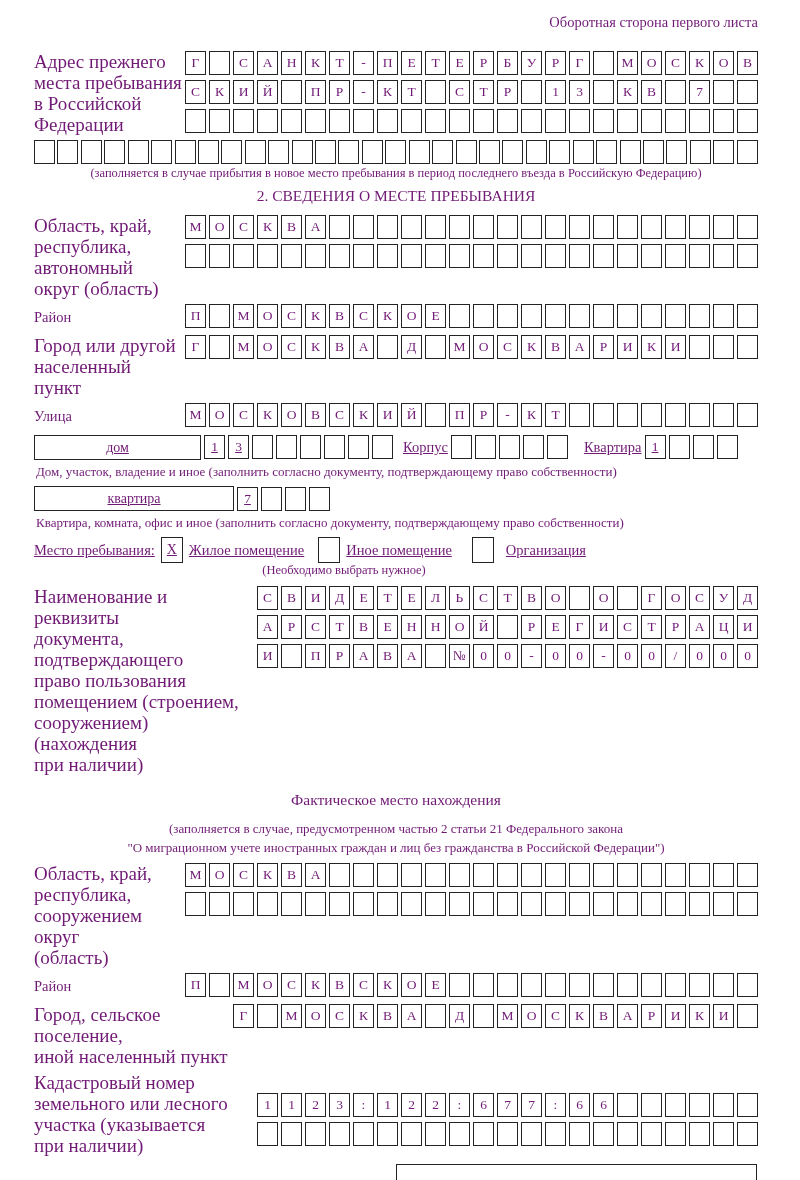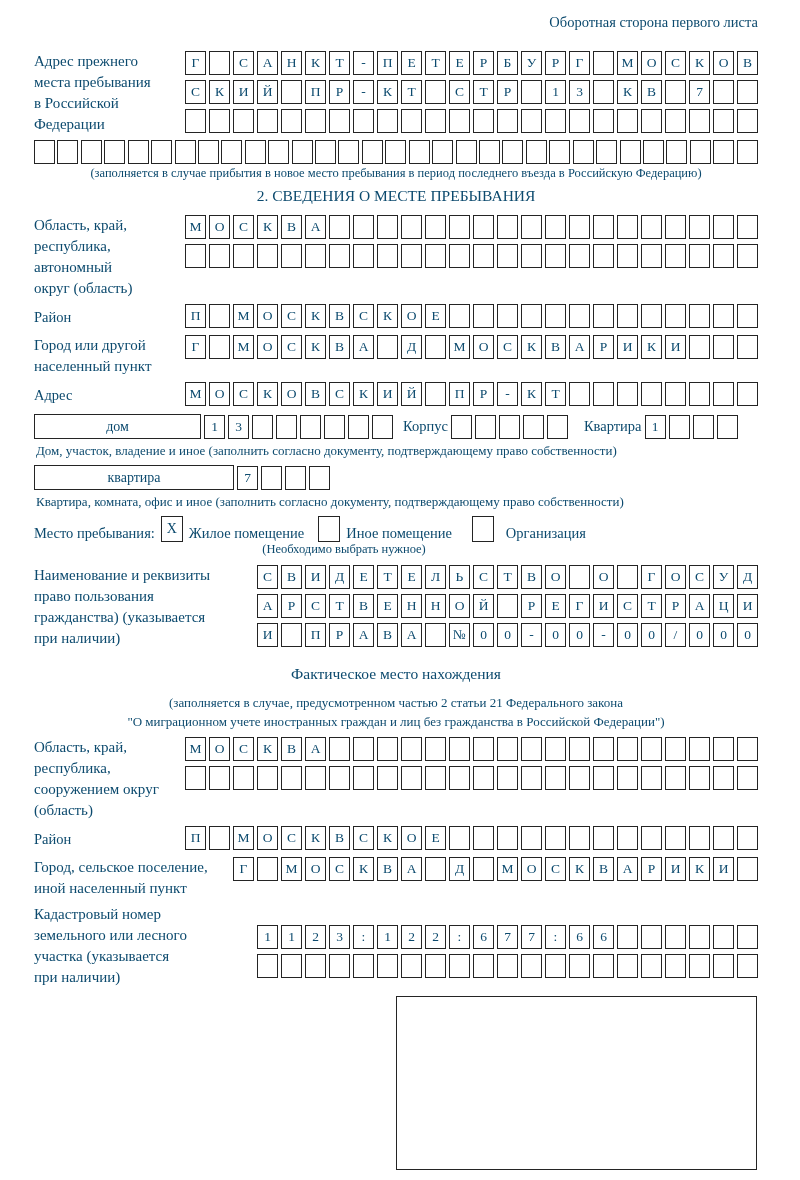--- a/index.html
+++ b/index.html
@@ -2,48 +2,48 @@
 <html><head>
 <meta charset="utf-8">
 <style>
   html,body{margin:0;padding:0;background:#fff;}
   .page{
     position:relative;
     width:800px;height:1180px;
     box-sizing:border-box;
     padding:14px 42px 0 34px;
     background:#fff;
-    color:#0c4a6e;
+    color:#701a75;
     font-family:"Liberation Serif", serif;
     overflow:hidden;
   }
   .hdr-note{text-align:right;font-size:14.5px;margin-bottom:20px;}
   .block{display:flex;align-items:flex-start;margin-bottom:5px;}
-  .lbl{font-size:15px;line-height:21px;}
+  .lbl{font-size:19px;line-height:21px;}
   .lbl-inline{font-size:14.5px;line-height:26px;}
   .rows{margin-left:auto;display:flex;flex-direction:column;align-items:flex-end;gap:5px;}
   .cellrow{display:flex;}
   .cell{
     width:19px;height:22px;
     border:1.5px solid #242424;
     margin-left:3px;
     font-size:13.5px;line-height:22px;
     text-align:center;
     background:#fff;
   }
   .fullrow{display:flex;justify-content:space-between;margin:3px 0 2px 0;}
   .fullrow .cell{margin-left:0;}
   .caption{font-size:12.5px;text-align:center;margin:2px 0 6px 0;}
   .caption-left{font-size:13px;text-align:left;margin:3px 0 6px 2px;}
   .sec-title{font-size:15.5px;font-weight:normal;text-align:center;margin:6px 0 10px 0;}
   .boxfield{
     border:1.5px solid #242424;height:23px;
     font-size:14px;line-height:23px;text-align:center;background:#fff;
   }
-  .inline-line{display:flex;align-items:flex-end;margin-bottom:4px;}
+  .inline-line{display:flex;align-items:center;margin-bottom:4px;text-decoration:underline;}
   .checkbox{
     width:20px;height:24px;border:1.5px solid #242424;
     font-size:14px;line-height:24px;text-align:center;margin:0 6px;background:#fff;
   }
   .opt-label{font-size:14.5px;}
   .note-center{width:620px;text-align:center;font-size:12.5px;margin:0 0 8px 0;}
   .stamp-col{margin-left:auto;width:362px;margin-top:8px;}
   .stamp-box{width:359px;height:172px;border:1.5px solid #242424;background:#fff;}
   .mb0{margin-bottom:0;}
 </style>
@@ -303,21 +303,21 @@
           <span class="cell">К</span>
           <span class="cell">И</span>
           <span class="cell"></span>
           <span class="cell"></span>
           <span class="cell"></span>
         </div>
       </div>
   </div>
 
   <div class="block">
-    <div class="lbl-inline">Адрес</div>
+    <div class="lbl-inline">Улица</div>
     <div class="rows">
         <div class="cellrow">
           <span class="cell">М</span>
           <span class="cell">О</span>
           <span class="cell">С</span>
           <span class="cell">К</span>
           <span class="cell">О</span>
           <span class="cell">В</span>
           <span class="cell">С</span>
           <span class="cell">К</span>
@@ -389,22 +389,24 @@
     <div class="checkbox" style="margin-left:14px;"></div>
     <div class="opt-label">Иное помещение</div>
     <div class="checkbox" style="margin-left:20px;"></div>
     <div class="opt-label" style="margin-left:6px;">Организация</div>
   </div>
   <div class="note-center">(Необходимо выбрать нужное)</div>
 
   <div class="block">
     <div class="lbl">
         <div>Наименование и реквизиты</div>
+        <div>документа, подтверждающего</div>
         <div>право пользования</div>
-        <div>гражданства) (указывается</div>
+        <div>помещением (строением,</div>
+        <div>сооружением) (нахождения</div>
         <div>при наличии)</div>
       </div>
     <div class="rows">
       <div class="cellrow">
           <span class="cell">С</span>
           <span class="cell">В</span>
           <span class="cell">И</span>
           <span class="cell">Д</span>
           <span class="cell">Е</span>
           <span class="cell">Т</span>

